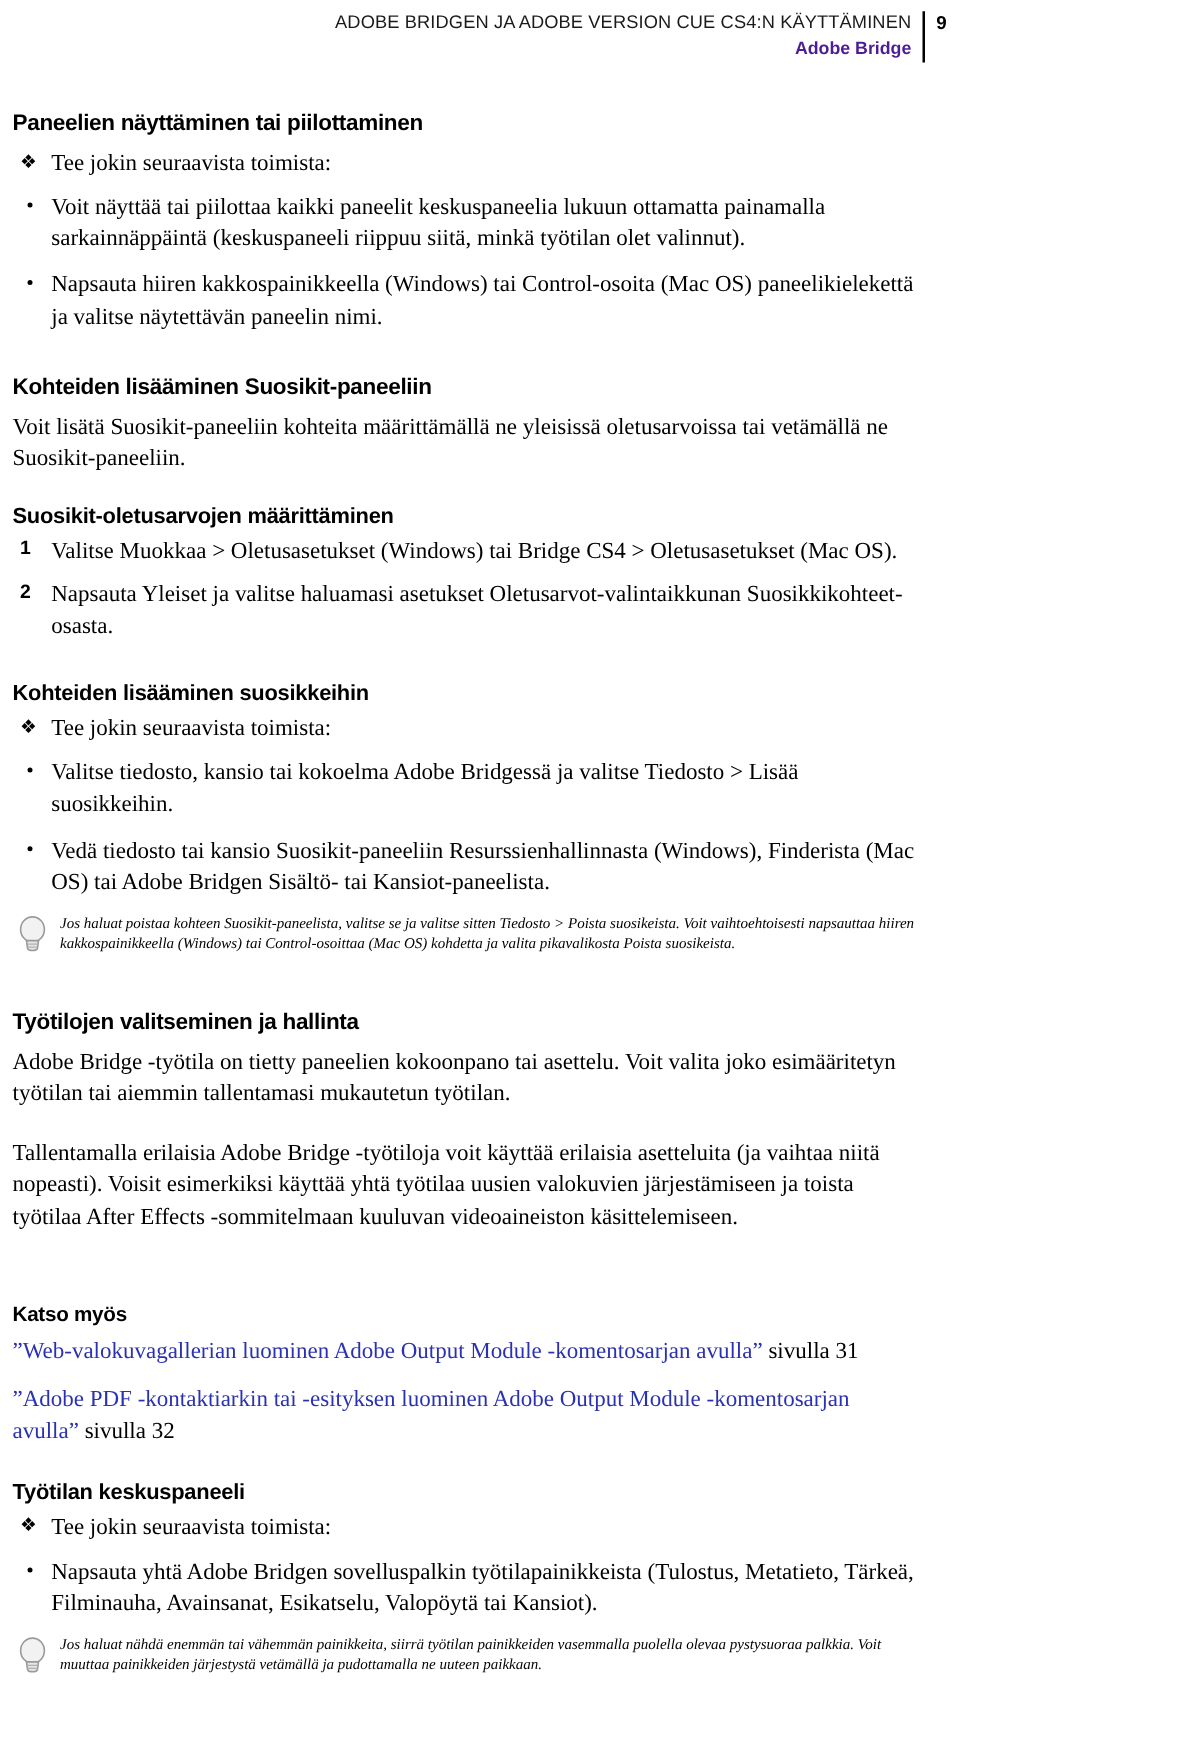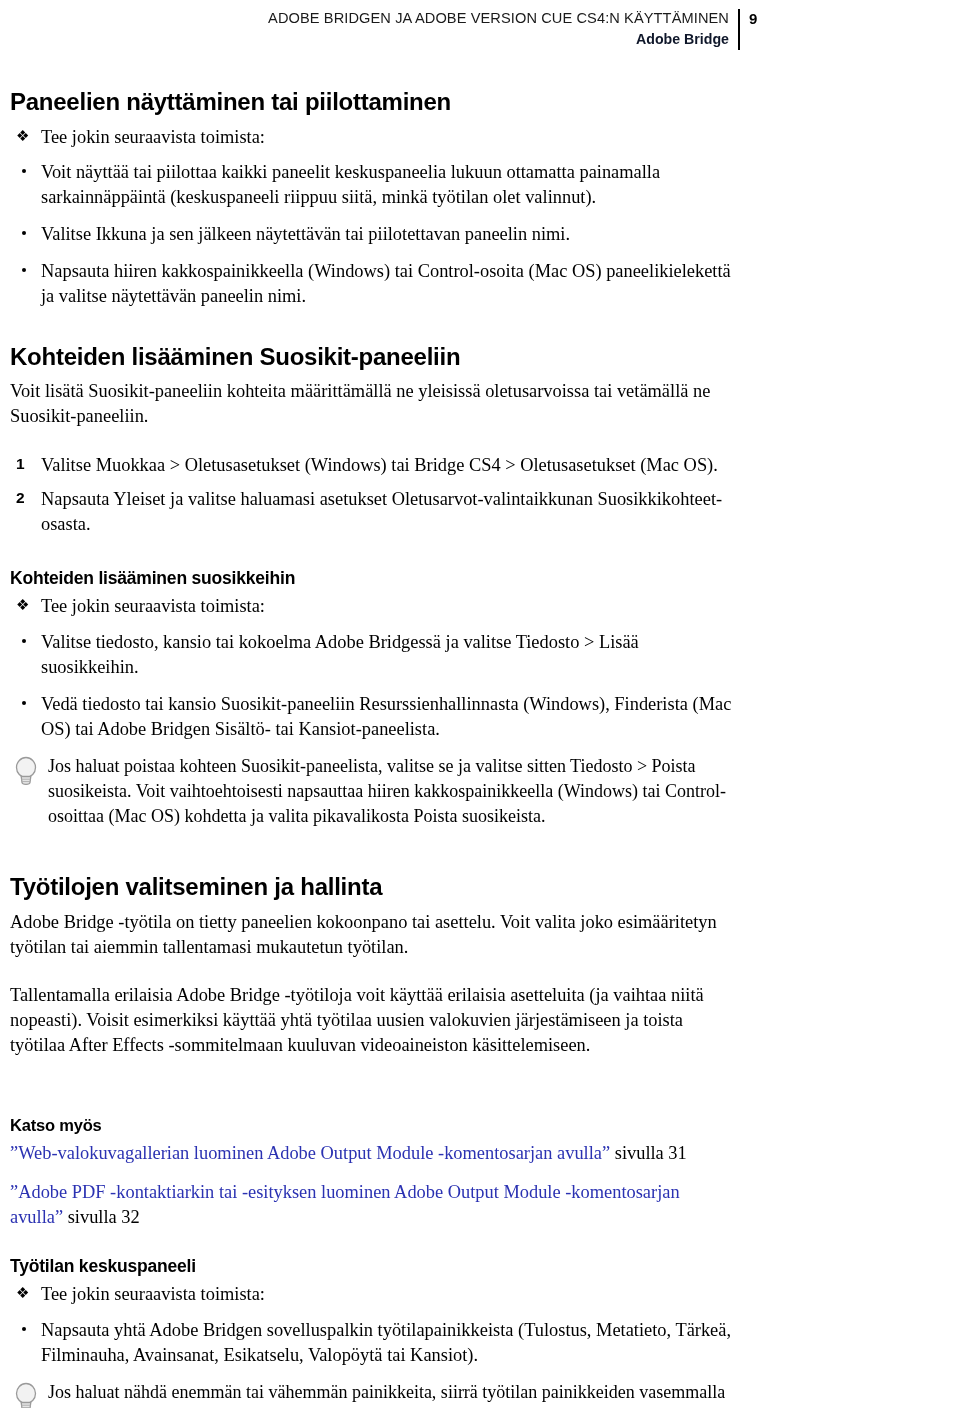--- a/index.html
+++ b/index.html
@@ -42,21 +42,21 @@
   }
   .header-title {
     font-size: 14.6px;
     letter-spacing: 0.1px;
     color: #1a1a1a;
     white-space: nowrap;
   }
   .header-sub {
     font-size: 14.2px;
     font-weight: bold;
-    color: #0f172a;
+    color: #4c1d95;
     margin-top: 1px;
   }
   .header-rule {
     width: 2px;
     background: #000000;
     height: 41px;
     margin-right: 9px;
   }
   .header-pageno {
     font-family: "Liberation Sans", "DejaVu Sans", sans-serif;
@@ -69,21 +69,21 @@
 
   
   .content {
     padding-left: 2px;
     padding-right: 30px;
     margin-top: 38px;
   }
 
   h1.sec {
     font-family: "Liberation Sans", "DejaVu Sans", sans-serif;
-    font-size: 24px;
+    font-size: 18px;
     font-weight: bold;
     margin: 0 0 9px 0;
     letter-spacing: -0.25px;
     color: #000;
     line-height: 1.15;
   }
   h2.sub {
     font-family: "Liberation Sans", "DejaVu Sans", sans-serif;
     font-size: 17.5px;
     font-weight: bold;
@@ -162,21 +162,22 @@
     font-family: "Liberation Sans", "DejaVu Sans", sans-serif;
     font-size: 15.5px;
     font-weight: bold;
   }
 
   
   .tip {
     position: relative;
     padding-left: 38px;
     margin: 8px 0 14px 0;
-    font-size: 18px;
+    font-style: italic;
+    font-size: 12px;
     line-height: 1.39;
   }
   .tip .bulb {
     position: absolute;
     left: 3px;
     top: 1px;
     width: 26px;
     height: 32px;
   }
 
@@ -225,35 +226,32 @@
       </li>
     </ul>
 
     <ul class="dots">
       <li>
         <span class="dot"></span>
         <span>Voit näyttää tai piilottaa kaikki paneelit keskuspaneelia lukuun ottamatta painamalla sarkainnäppäintä (keskuspaneeli riippuu siitä, minkä työtilan olet valinnut).</span>
       </li>
       <li>
         <span class="dot"></span>
-        <span>Valitse Ikkuna ja sen jälkeen näytettävän tai piilotettavan paneelin nimi.</span>
-      </li>
-      <li>
-        <span class="dot"></span>
         <span>Napsauta hiiren kakkospainikkeella (Windows) tai Control-osoita (Mac OS) paneelikielekettä ja valitse näytettävän paneelin nimi.</span>
       </li>
     </ul>
 
     <div class="gap-md"></div>
 
     <h1 class="sec">Kohteiden lisääminen Suosikit-paneeliin</h1>
     <p class="body">Voit lisätä Suosikit-paneeliin kohteita määrittämällä ne yleisissä oletusarvoissa tai vetämällä ne Suosikit-paneeliin.</p>
 
     <div class="gap-sm"></div>
 
+    <h2 class="sub">Suosikit-oletusarvojen määrittäminen</h2>
     <ol class="steps">
       <li>
         <span class="num">1</span>
         <span>Valitse Muokkaa &gt; Oletusasetukset (Windows) tai Bridge CS4 &gt; Oletusasetukset (Mac OS).</span>
       </li>
       <li>
         <span class="num">2</span>
         <span>Napsauta Yleiset ja valitse haluamasi asetukset Oletusarvot-valintaikkunan Suosikkikohteet-osasta.</span>
       </li>
     </ol>

